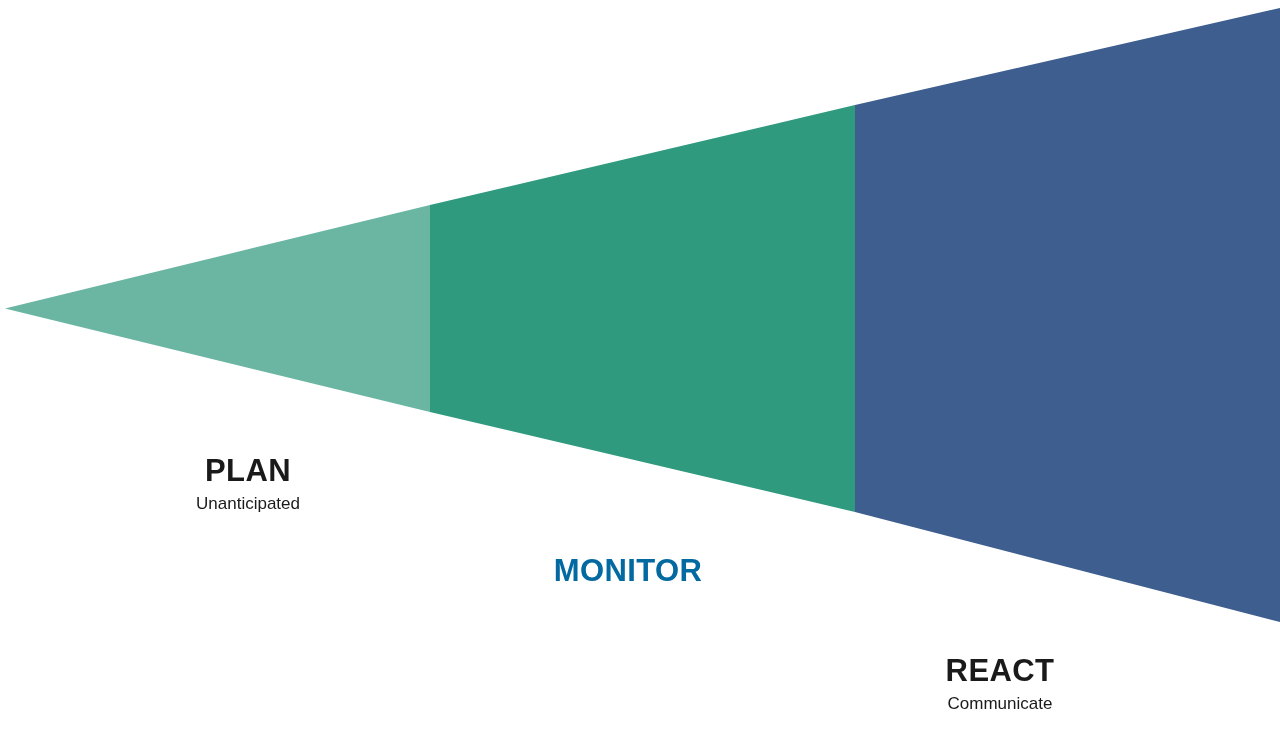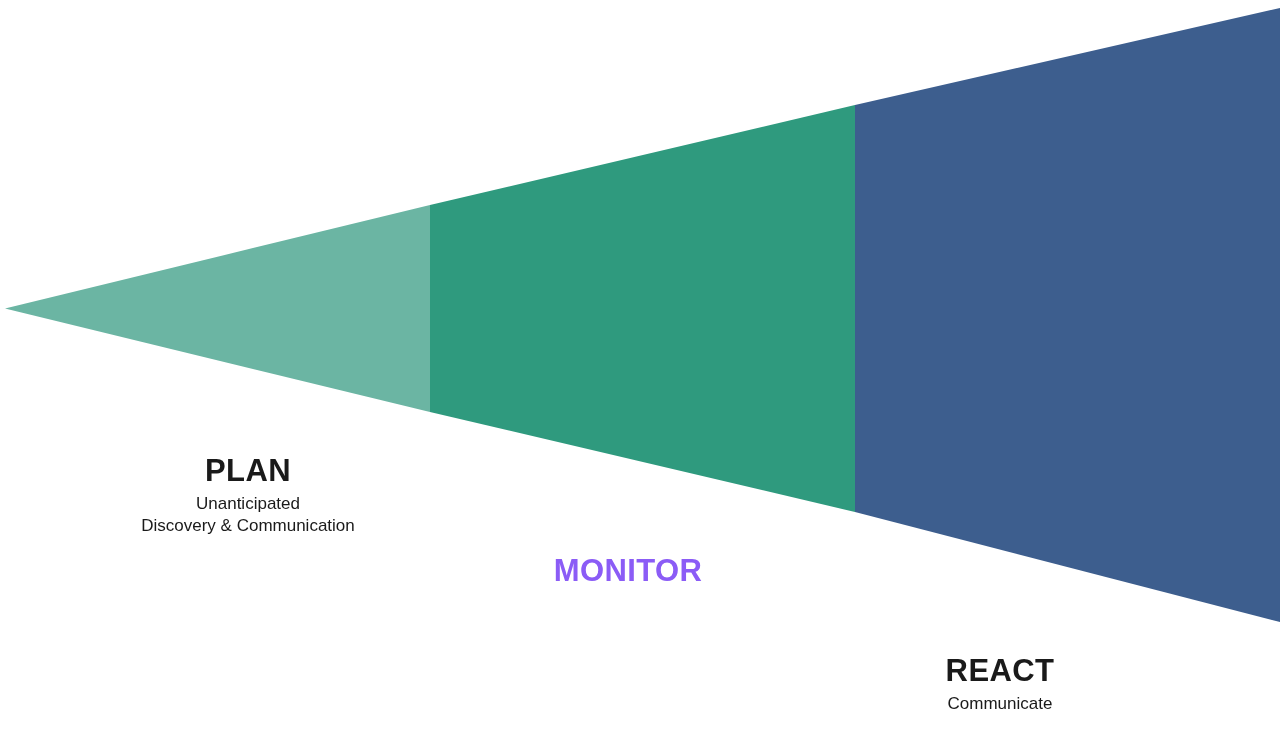--- a/index.html
+++ b/index.html
@@ -70,24 +70,23 @@
     <polygon id="seg-plan-shape" points="5,308.5 430,205 430,412 5,308.5" fill="#6BB5A3"></polygon>
 
     <polygon id="seg-monitor-shape" points="430,205 855,105 855,512 430,412" fill="#2F9A7E"></polygon>
 
     <polygon id="seg-react-shape" points="855,105 1280,8 1280,622 855,512" fill="#3D5E8E"></polygon>
   </svg>
 
   <div class="label-block" id="label-plan" style="color: rgb(26, 26, 26);">
     <div class="label-heading">PLAN</div>
     <div class="label-sub">Unanticipated</div>
-    <div class="label-sub">Discovery &amp; Communication</div>
   </div>
 
-  <div class="label-block" id="label-monitor" style="color: #8b5cf6;">
+  <div class="label-block" id="label-monitor" style="color: #0369a1;">
     <div class="label-heading">MONITOR</div>
   </div>
 
   <div class="label-block" id="label-react" style="color: rgb(26, 26, 26);">
     <div class="label-heading">REACT</div>
     <div class="label-sub">Communicate</div>
   </div>
 
 </div>
 

